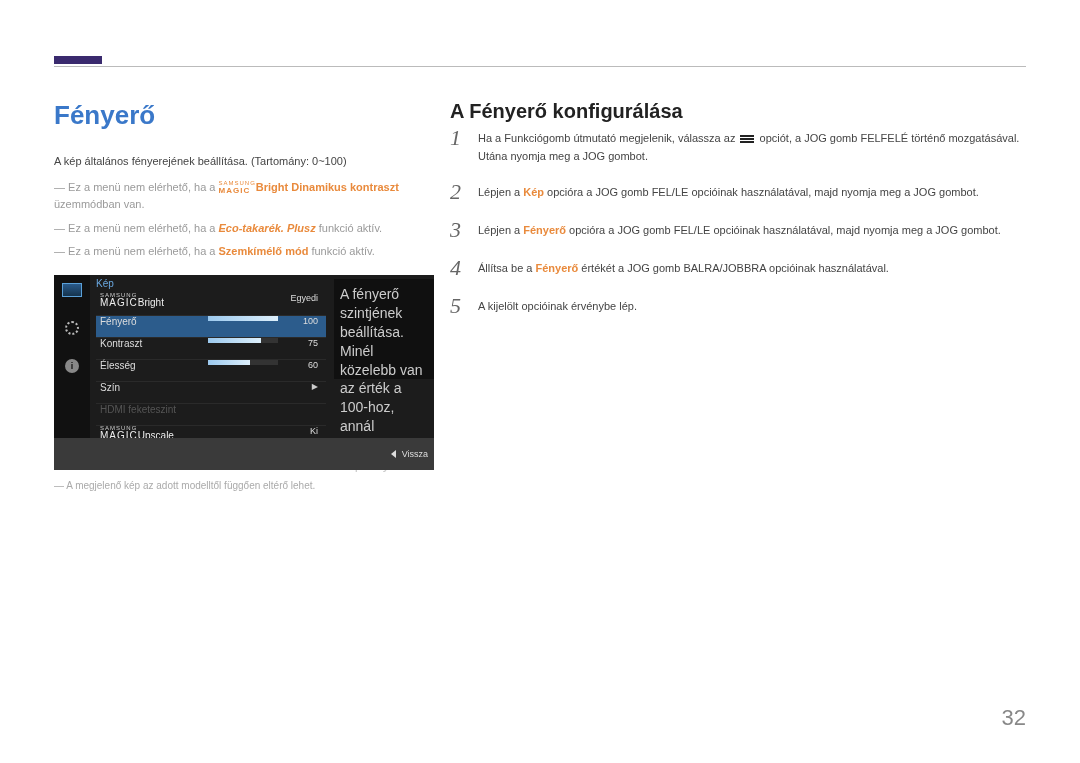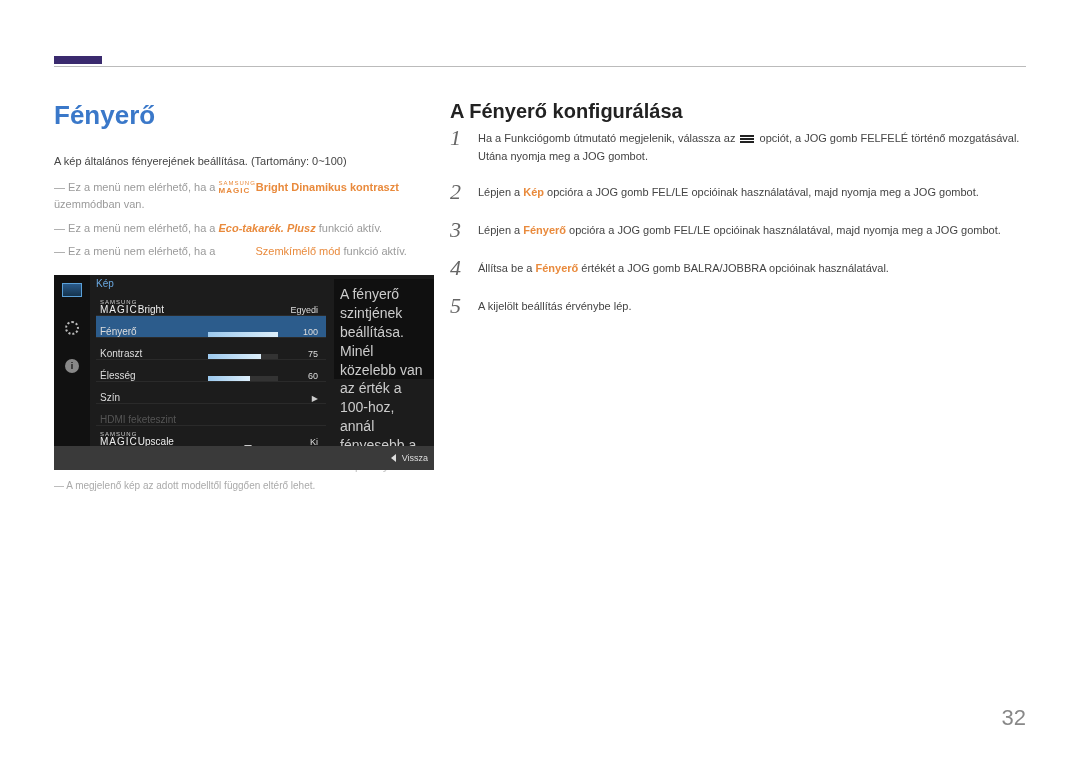--- a/index.html
+++ b/index.html
@@ -115,21 +115,21 @@
   top: 3px; left: 42px;
   color: #6aa8e0;
   font-size: 10px;
 }
 .osd-body {
   position: absolute;
   top: 18px; left: 42px; right: 108px; bottom: 18px;
 }
 .osd-row {
   display: flex;
-  align-items: flex-end;
+  align-items: flex-start;
   height: 22px;
   padding: 0 4px;
   border-top: 1px solid #2a2a2a;
 }
 .osd-row.first { border-top: none; }
 .osd-row.selected { background: #2c5c8c; }
 .osd-row .lbl { flex: 1; }
 .osd-row .val { width: 40px; text-align: right; font-size: 9px; padding-right:4px; }
 .osd-row .arrow { font-size:8px; color:#ccc; width:40px; text-align:right; padding-right:4px;}
 .osd-row .bar {
@@ -146,21 +146,21 @@
   background: #101010;
   color: #ccc;
   font-size: 14px;
   line-height: 1.35;
   padding: 6px;
   height: 100px;
 }
 .osd-footer {
   position: absolute;
   bottom: 0; left: 0; right: 0;
-  height: 24px;
+  height: 32px;
   background: #3a3a3a;
   display: flex;
   align-items: center;
   justify-content: flex-end;
   padding-right: 6px;
   gap: 6px;
   color:#ddd;
   font-size:9px;
 }
 .osd-footer .tri-l { width:0;height:0;border-top:4px solid transparent;border-bottom:4px solid transparent;border-right:5px solid #ddd;}
@@ -197,21 +197,21 @@
     </span><span class="orange" style="font-weight:600;">Bright</span><span class="orange" style="font-weight:600;"> Dinamikus kontraszt</span>
     <span> üzemmódban van.</span>
   </p>
   <p class="note-line">
     <span>Ez a menü nem elérhető, ha a </span>
     <span class="orange" style="font-weight:600;font-style:italic;">Eco-takarék. Plusz</span>
     <span> funkció aktív.</span>
   </p>
   <p class="note-line">
     <span>Ez a menü nem elérhető, ha a </span>
-    <span class="orange" style="font-weight:400;margin-left:37px;">Szemkímélő mód</span>
+    <span class="orange" style="font-weight:700;">Szemkímélő mód</span>
     <span> funkció aktív.</span>
   </p>
 
   <div class="osd">
     <div class="osd-sidebar">
       <div class="osd-sideicon">
           <div class="icon-monitor"></div>
         </div>
       <div class="osd-sideicon">
           <div class="icon-gear"></div>
@@ -310,20 +310,20 @@
     <div class="step-row">
       <div class="step-num">4</div>
       <div class="step-text">
         <span>Állítsa be a </span><span class="orange-b">Fényerő</span><span> értékét a JOG gomb BALRA/JOBBRA opcióinak használatával.</span>
       </div>
     </div>
 
     <div class="step-row">
       <div class="step-num">5</div>
       <div class="step-text">
-        <span>A kijelölt beállítás érvénybe lép.</span>
+        <span>A kijelölt opcióinak érvénybe lép.</span>
       </div>
     </div>
 
   </div>
 </div>
 
 <div class="page-num">32</div>
 
 </body></html>

